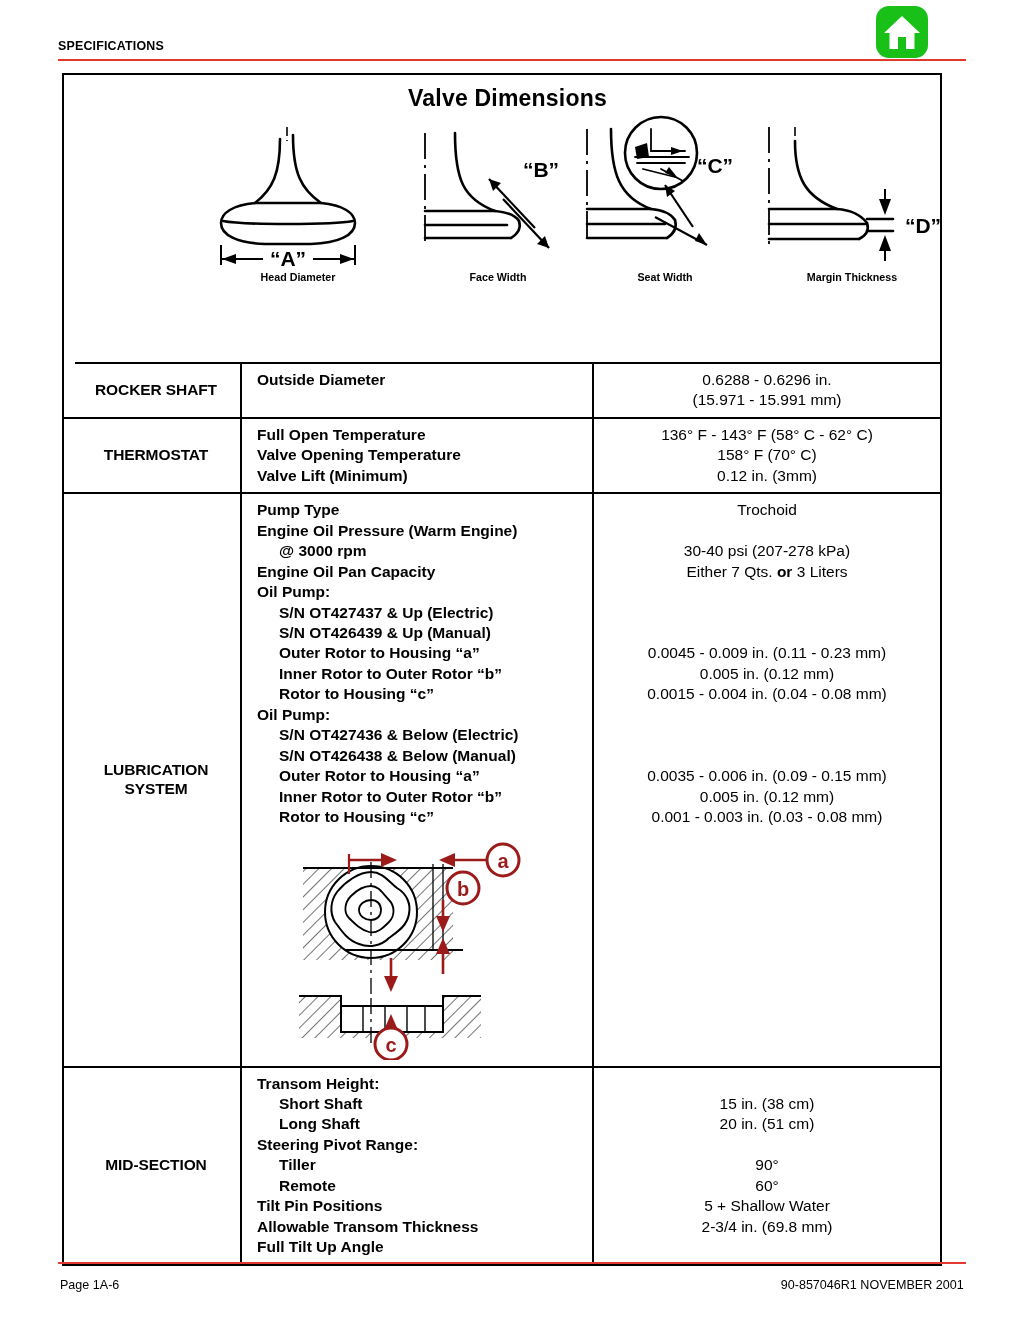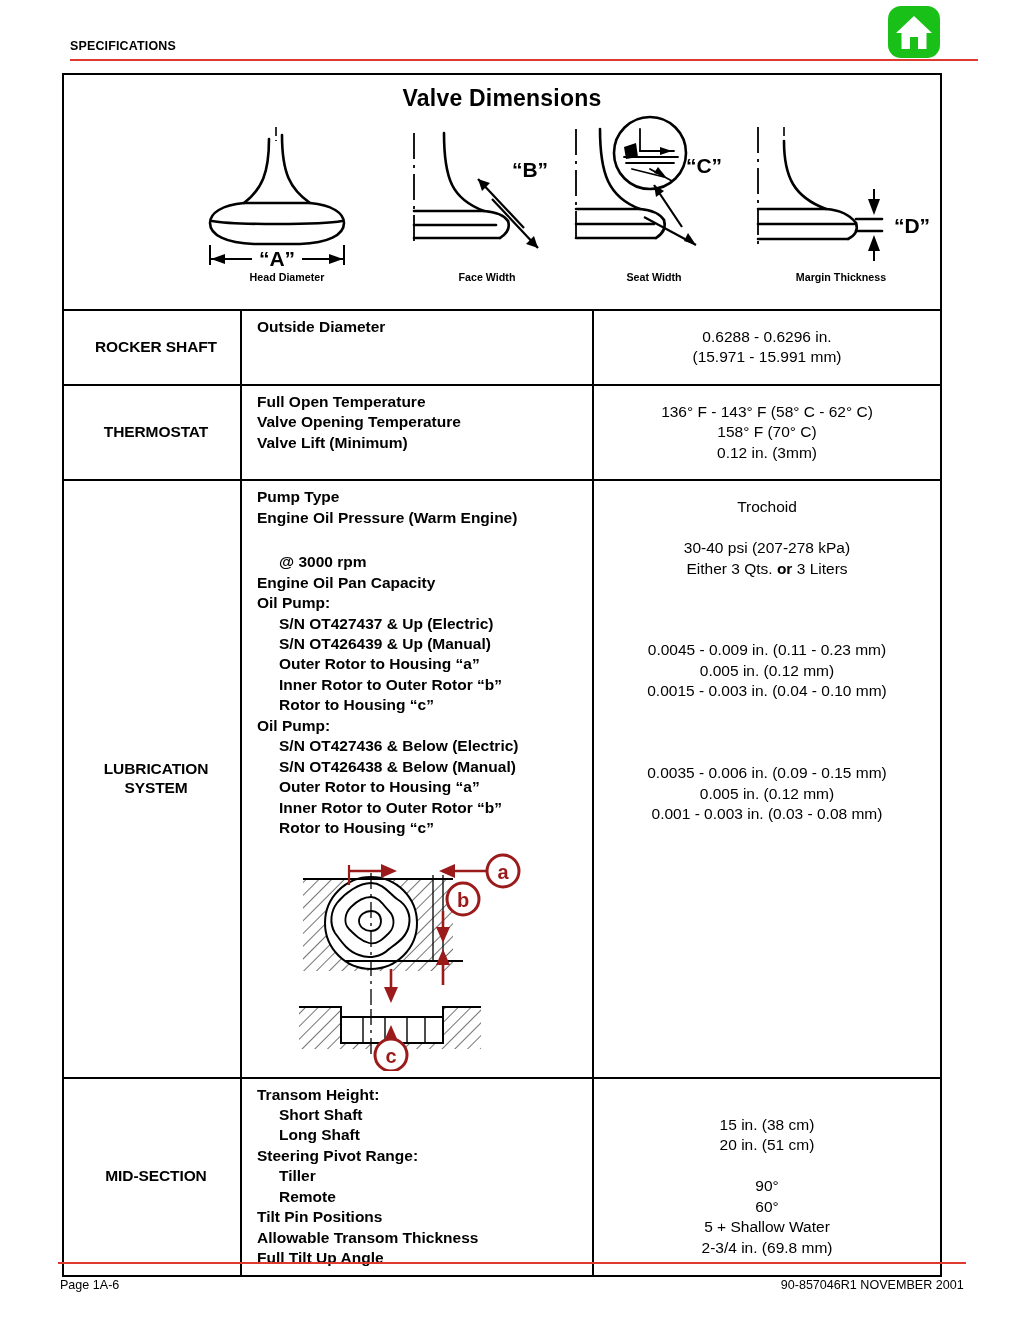--- a/index.html
+++ b/index.html
@@ -12,21 +12,21 @@
     height: 1326px;
     font-family: "Liberation Sans", sans-serif;
     color: #000000;
     position: relative;
     overflow: hidden;
   }
 
   
   #header {
     position: absolute;
-    left: 12px; top: 0;
+    left: 0; top: 0;
     width: 988px;
     height: 64px;
   }
   #header-title {
     position: absolute;
     left: 58px;
     top: 38px;
     font-size: 13.5px;
     font-weight: bold;
     letter-spacing: 0.2px;
@@ -59,23 +59,24 @@
     left: 62px;
     top: 73px;
     width: 880px;
     border: 2.5px solid #000;
     box-sizing: border-box;
   }
 
   
   #valve-banner {
     position: relative;
-    height: 236px;
+    height: 289px;
     border-bottom: 2.5px solid #000;
     box-sizing: border-box;
+    margin-left: 11px;
   }
   #valve-title {
     position: absolute;
     left: 0; right: 0;
     top: 10px;
     text-align: center;
     font-size: 23px;
     font-weight: bold;
     letter-spacing: 0.2px;
   }
@@ -124,27 +125,27 @@
     border-right: 2.5px solid #000;
     box-sizing: border-box;
     padding: 6px 0 6px 15px;
     font-size: 15.5px;
     font-weight: bold;
     line-height: 1.32;
   }
   .val-cell {
     flex: 1 1 auto;
     box-sizing: border-box;
-    padding: 16px 4px;
+    padding: 6px 4px;
     font-size: 15.5px;
     line-height: 1.32;
     text-align: center;
   }
   .desc-cell div, .val-cell div { white-space: nowrap; }
-  .ind1 { padding-left: 22px; margin-top: 24px; }
+  .ind1 { padding-left: 22px; }
   .ind2 { padding-left: 22px; }
   .blank { visibility: hidden; }
   .val-cell b { font-weight: bold; margin-top: 16px; }
 
   
   #row-lubrication .cat-cell { align-items: center; }
   #lube-desc {
     position: relative;
   }
   #pump-diagram {
@@ -441,27 +442,27 @@
           <circle cx="106" cy="206" r="16" fill="#ffffff" stroke="#9b1b1b" stroke-width="3"></circle>
           <text x="106" y="214" font-family="Liberation Sans, sans-serif" font-size="20" font-weight="bold" text-anchor="middle" fill="#9b1b1b">c</text>
         </svg>
       </div>
     </div>
 
     <div class="val-cell">
       <div>Trochoid</div>
       <div class="blank">&nbsp;</div>
       <div>30-40 psi (207-278 kPa)</div>
-      <div><span>Either 3 Qts. </span><b>or</b><span> 3 Liters</span></div>
+      <div><span>Either 7 Qts. </span><b>or</b><span> 3 Liters</span></div>
       <div class="blank">&nbsp;</div>
       <div class="blank">&nbsp;</div>
       <div class="blank">&nbsp;</div>
       <div>0.0045 - 0.009 in. (0.11 - 0.23 mm)</div>
       <div>0.005 in. (0.12 mm)</div>
-      <div>0.0015 - 0.003 in. (0.04 - 0.10 mm)</div>
+      <div>0.0015 - 0.004 in. (0.04 - 0.08 mm)</div>
       <div class="blank">&nbsp;</div>
       <div class="blank">&nbsp;</div>
       <div class="blank">&nbsp;</div>
       <div>0.0035 - 0.006 in. (0.09 - 0.15 mm)</div>
       <div>0.005 in. (0.12 mm)</div>
       <div>0.001 - 0.003 in. (0.03 - 0.08 mm)</div>
     </div>
   </div>
 
   <div class="trow">

